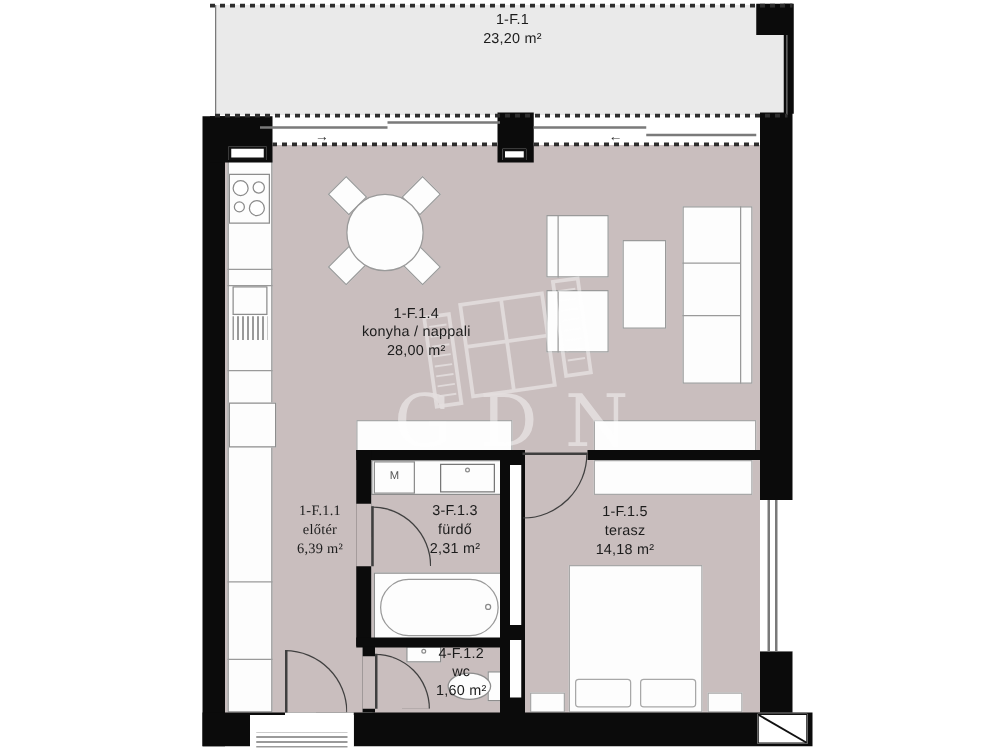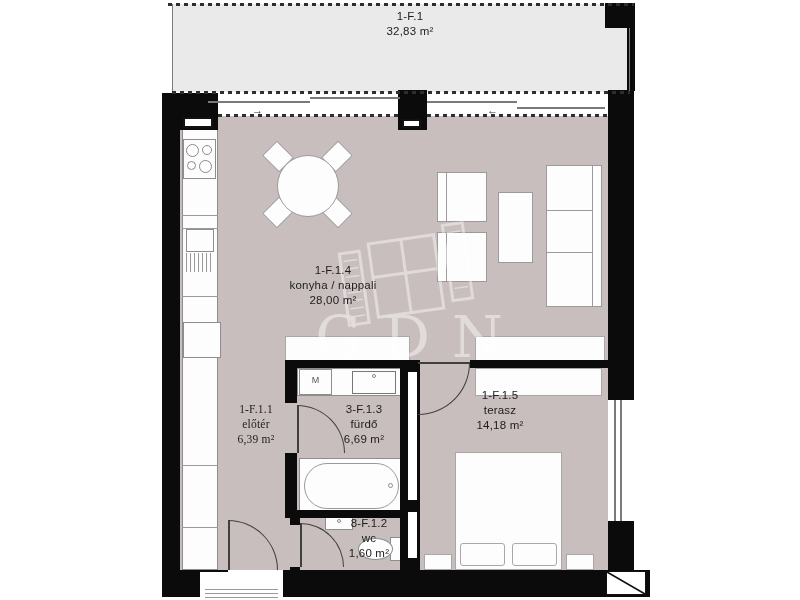--- a/index.html
+++ b/index.html
@@ -170,41 +170,41 @@
   <div class="dashx" style="left:427px;top:114px;width:181px;"></div>
   <div class="thinline" style="left:208px;top:101px;width:102px;height:1.5px;"></div>
   <div class="thinline" style="left:310px;top:97px;width:90px;height:1.5px;"></div>
   <div class="thinline" style="left:427px;top:101px;width:90px;height:1.5px;"></div>
   <div class="thinline" style="left:517px;top:107px;width:88px;height:1.5px;"></div>
   <div class="arrow" style="left:252px;top:105px;">→</div>
   <div class="arrow" style="left:487px;top:105px;">←</div>
 
   <div class="room-label" style="left:345px;top:9px;width:130px;">
     <div>1-F.1</div>
-    <div>32,83 m²</div>
-  </div>
-  <div class="room-label" style="left:273px;top:263px;width:120px;">
+    <div>23,20 m²</div>
+  </div>
+  <div class="room-label" style="left:273px;top:244px;width:120px;">
     <div>1-F.1.4</div>
     <div>konyha / nappali</div>
     <div>28,00 m²</div>
   </div>
   <div class="room-label" style="left:197px;top:402px;width:118px;font-family:Liberation Serif, serif;">
     <div>1-F.1.1</div>
     <div>előtér</div>
     <div>6,39 m²</div>
   </div>
   <div class="room-label" style="left:305px;top:402px;width:118px;">
     <div>3-F.1.3</div>
     <div>fürdő</div>
-    <div>6,69 m²</div>
+    <div>2,31 m²</div>
   </div>
   <div class="room-label" style="left:310px;top:516px;width:118px;">
-    <div>8-F.1.2</div>
+    <div>4-F.1.2</div>
     <div>wc</div>
     <div>1,60 m²</div>
   </div>
-  <div class="room-label" style="left:441px;top:388px;width:118px;">
+  <div class="room-label" style="left:441px;top:403px;width:118px;">
     <div>1-F.1.5</div>
     <div>terasz</div>
     <div>14,18 m²</div>
   </div>
 
 </div>
 
 </body></html>

